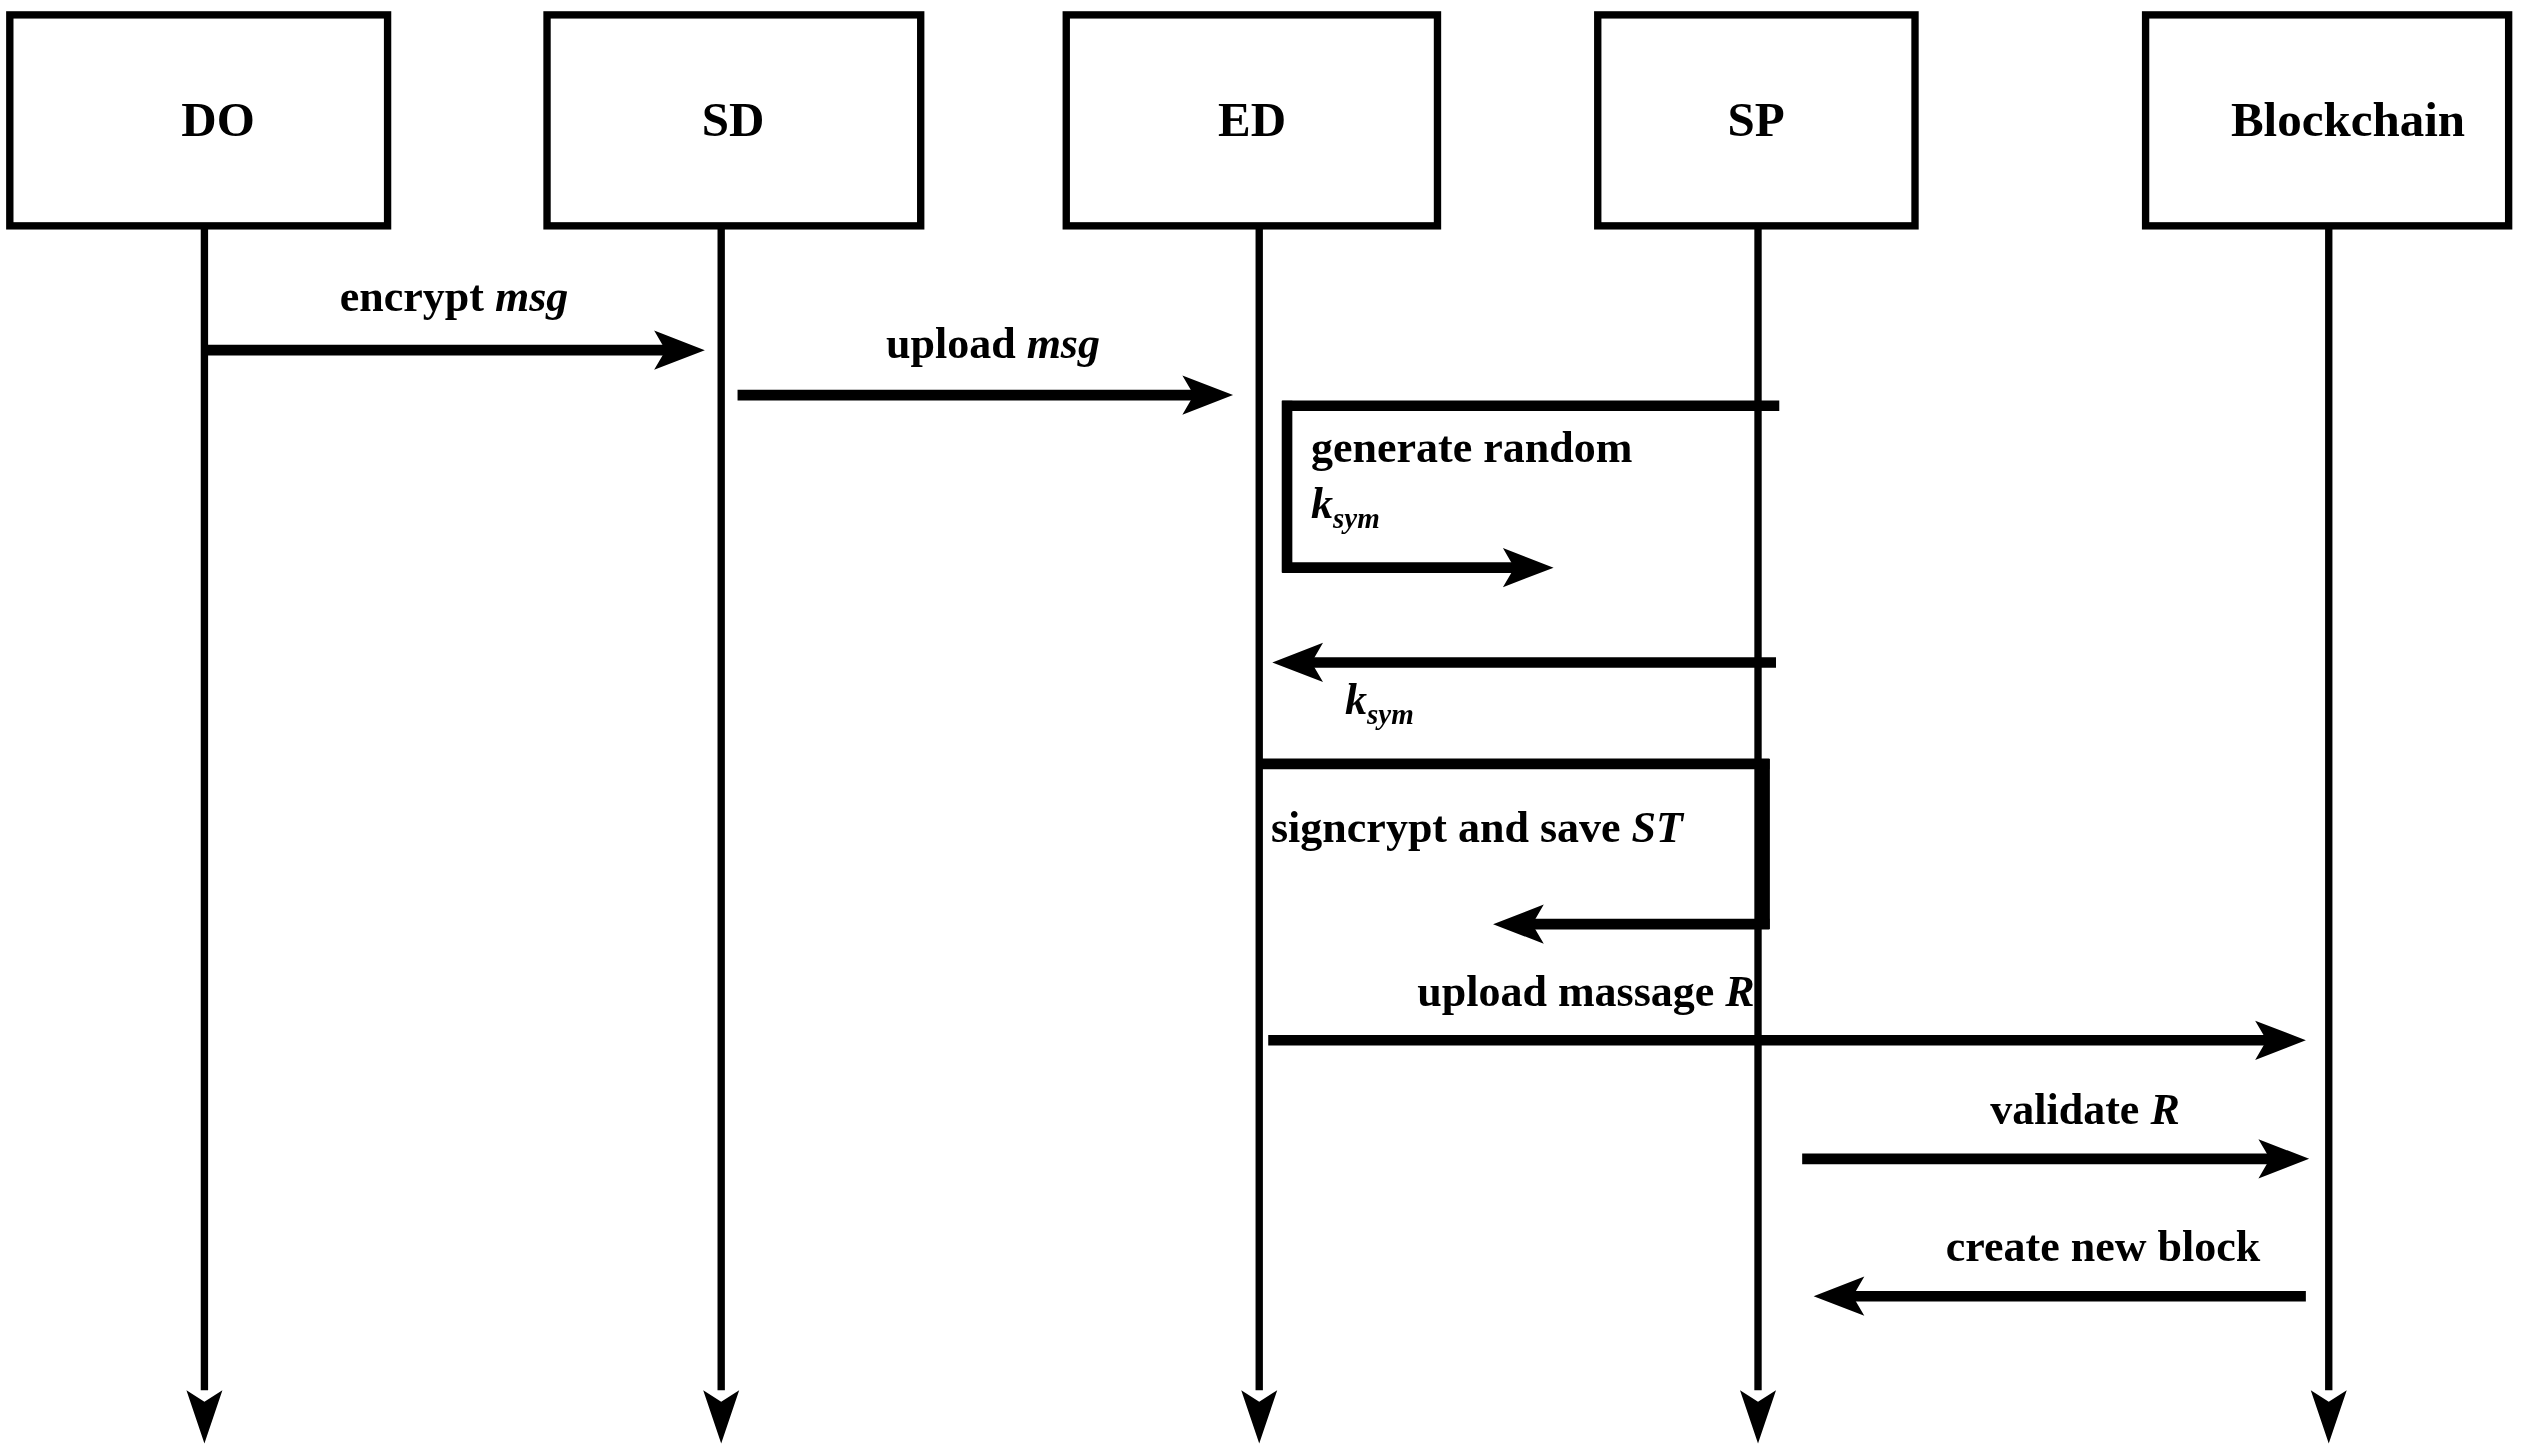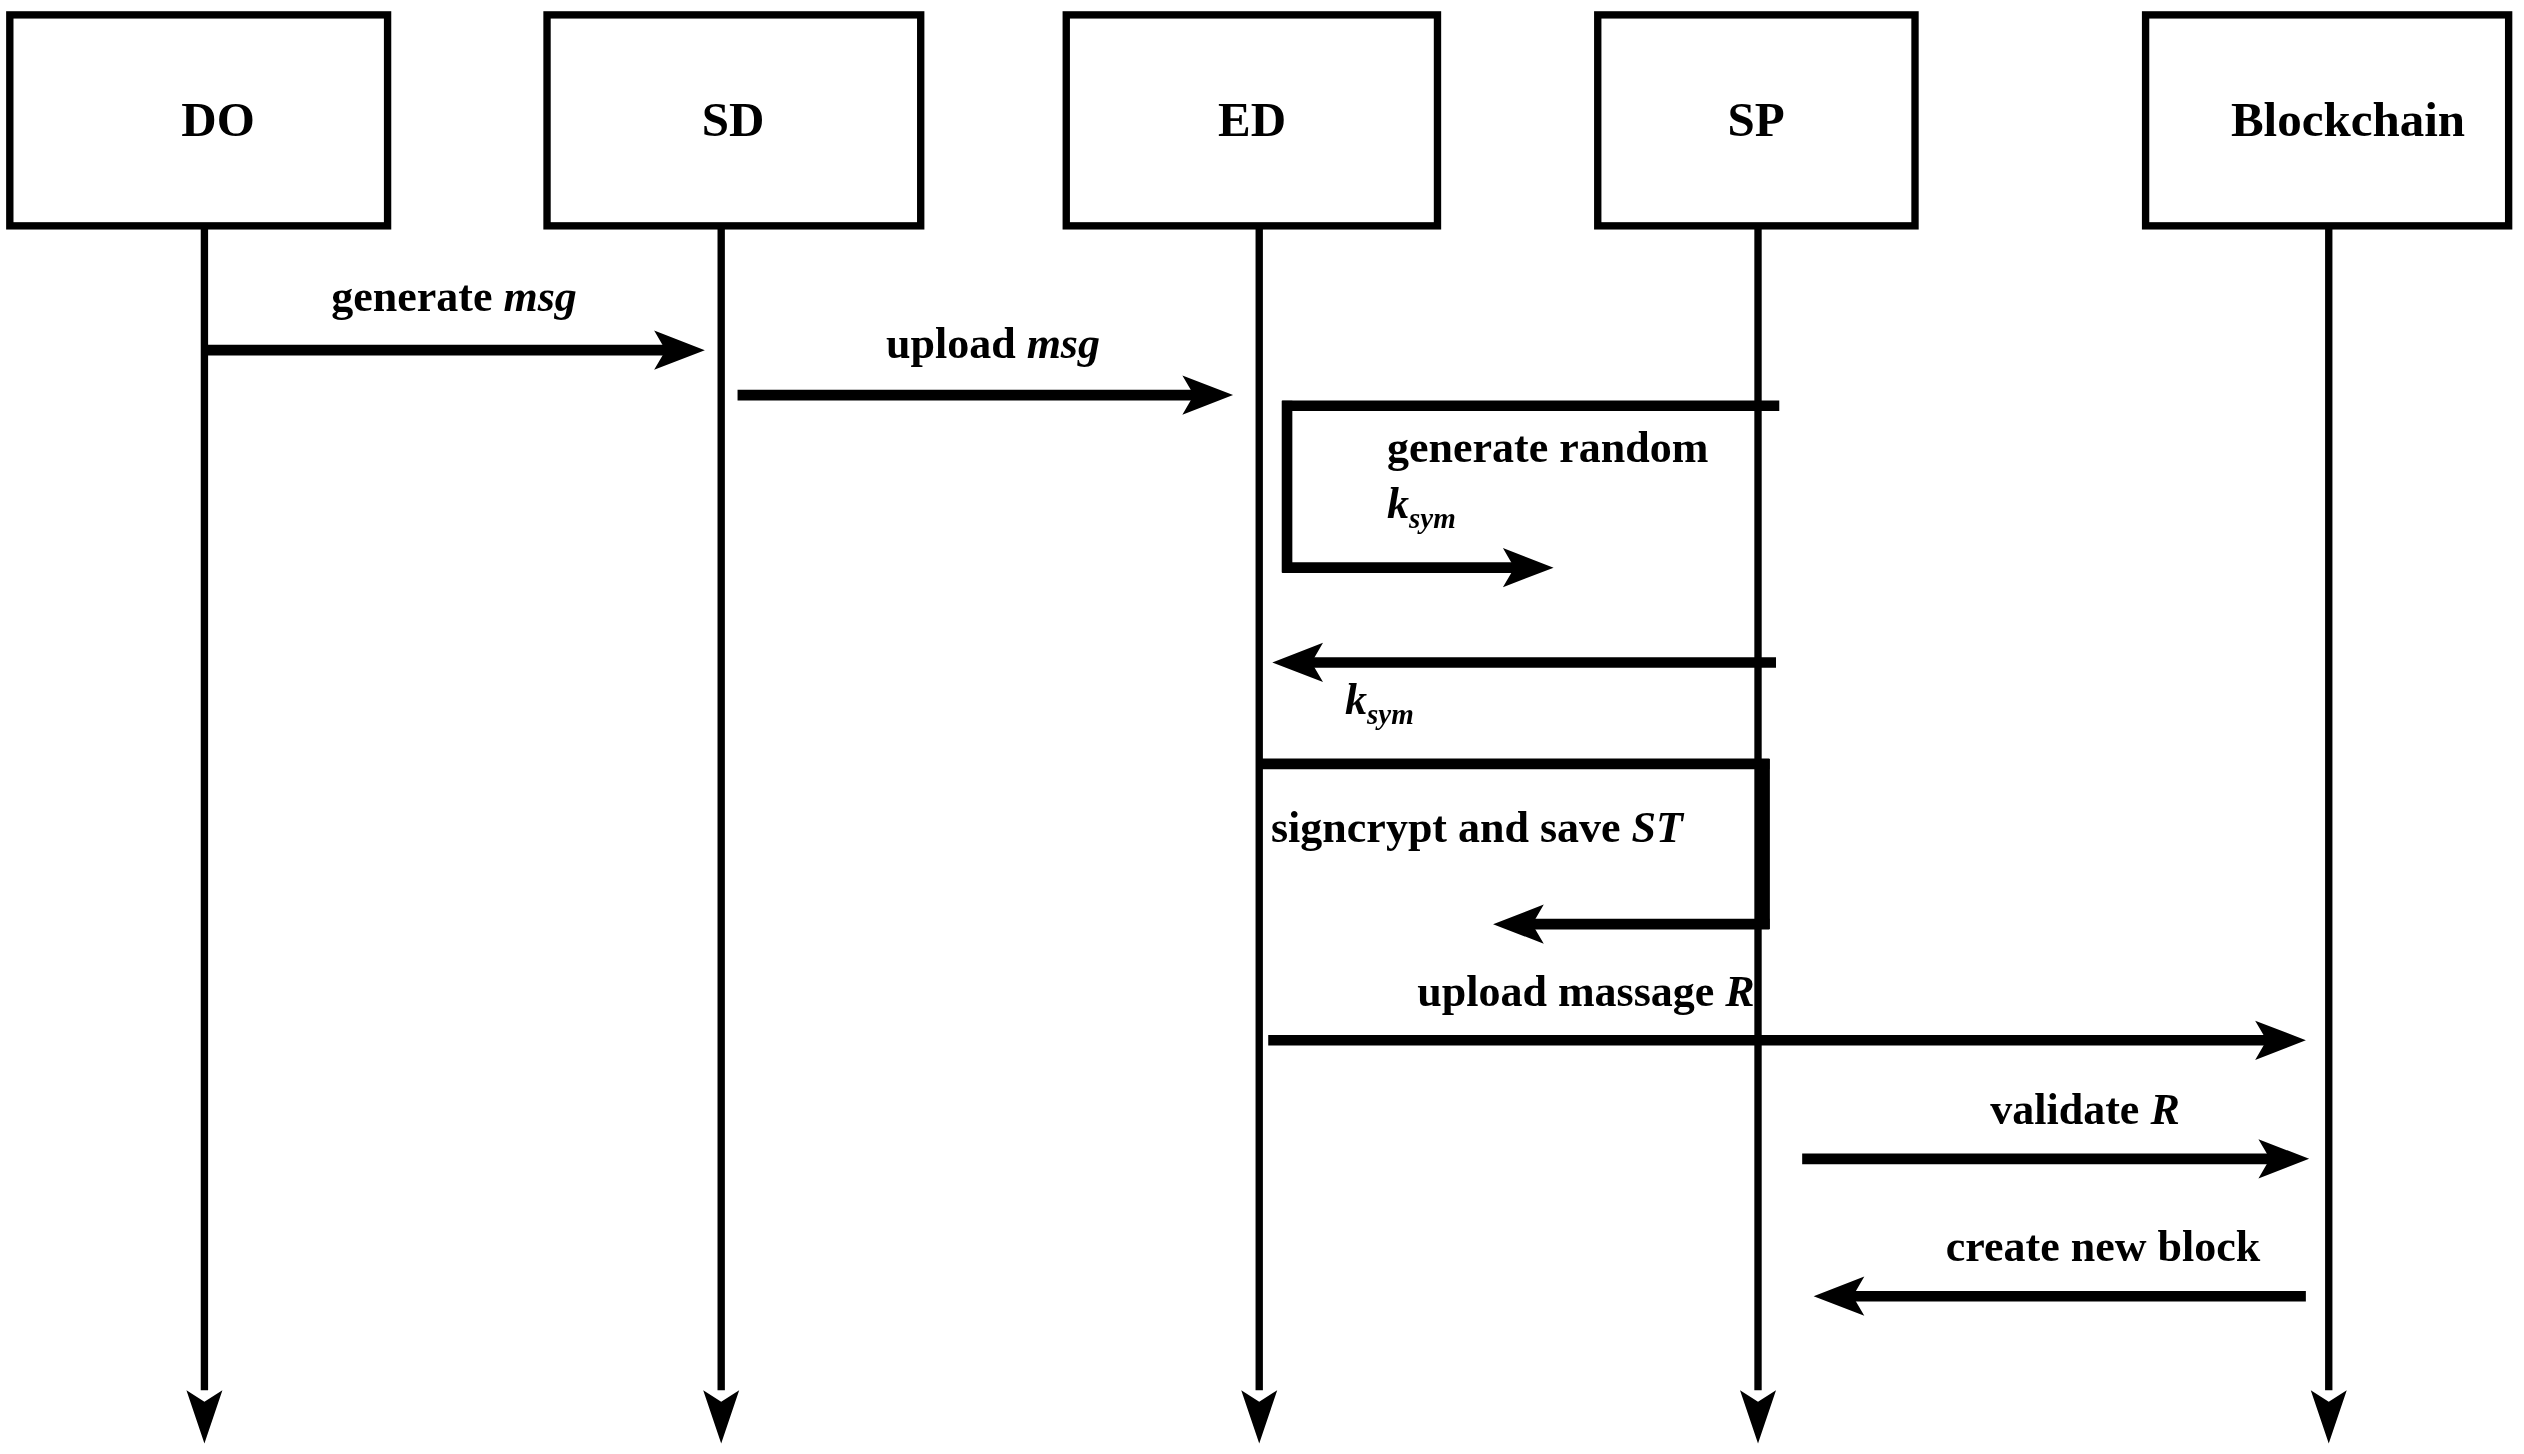--- a/index.html
+++ b/index.html
@@ -139,25 +139,25 @@
     </g>
 
   </svg>
 
   <div class="lbl actor-label" style="left:204px; top:120px;margin-left:14px;">DO</div>
   <div class="lbl actor-label" style="left:733px; top:120px;">SD</div>
   <div class="lbl actor-label" style="left:1252px; top:120px;">ED</div>
   <div class="lbl actor-label" style="left:1756px; top:120px;">SP</div>
   <div class="lbl actor-label" style="left:2327px; top:120px;margin-left:21px;">Blockchain</div>
 
-  <div class="lbl msg-label ctr" style="left:454px; top:274px;"><span>generate </span><span class="ital">msg</span></div>
+  <div class="lbl msg-label ctr" style="left:454px; top:274px;"><span>encrypt </span><span class="ital">msg</span></div>
 
   <div class="lbl msg-label ctr" style="left:993px; top:321px;"><span>upload </span><span class="ital">msg</span></div>
 
-  <div class="lbl msg-label" style="left:1387px; top:425px;">
+  <div class="lbl msg-label" style="left:1311px; top:425px;">
     <div><span>generate random</span></div>
     <div style="margin-top:9.8px;"><span class="ital">k</span><span class="sub">sym</span></div>
   </div>
 
   <div class="lbl msg-label" style="left:1345px; top:677px;"><span class="ital">k</span><span class="sub">sym</span></div>
 
   <div class="lbl msg-label" style="left:1271px; top:805px;"><span>signcrypt and save </span><span class="ital">ST</span></div>
 
   <div class="lbl msg-label ctr" style="left:1586px; top:969px;"><span>upload massage </span><span class="ital">R</span></div>
 

